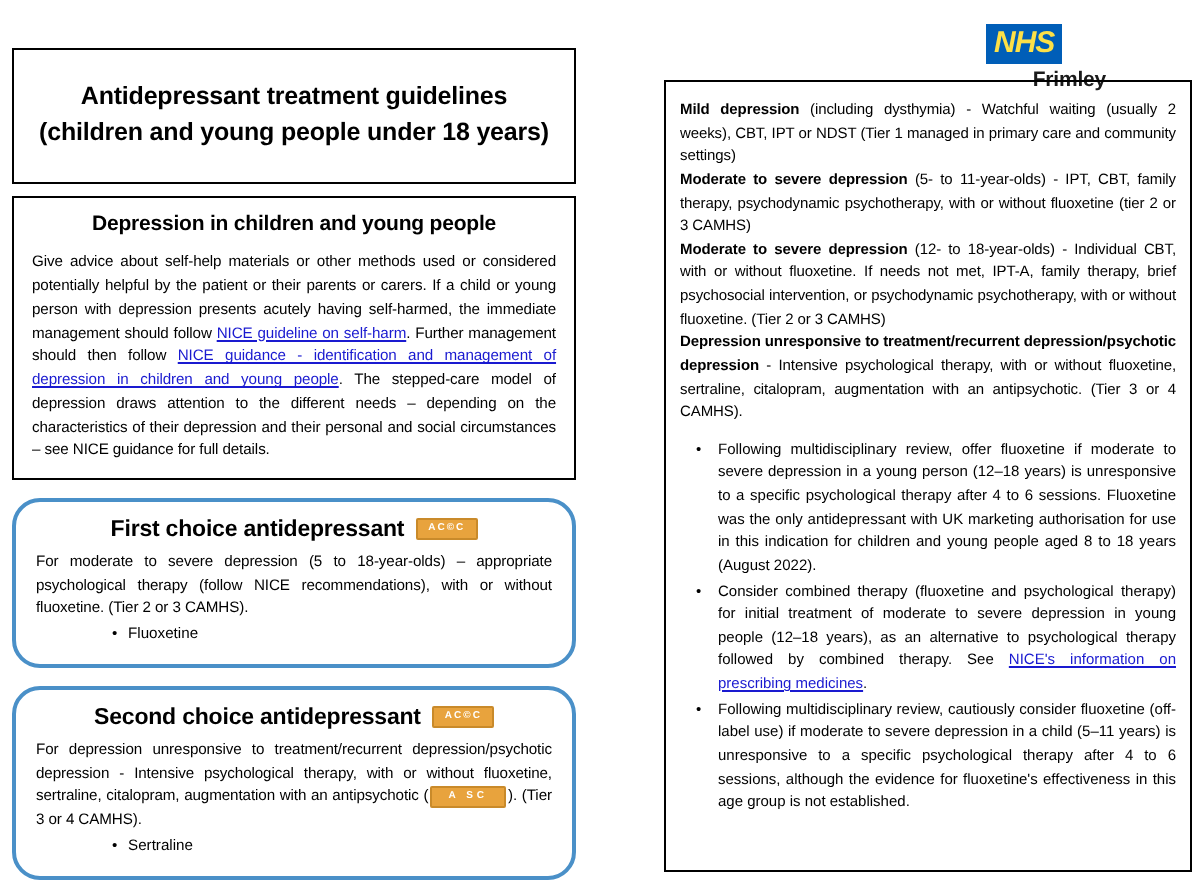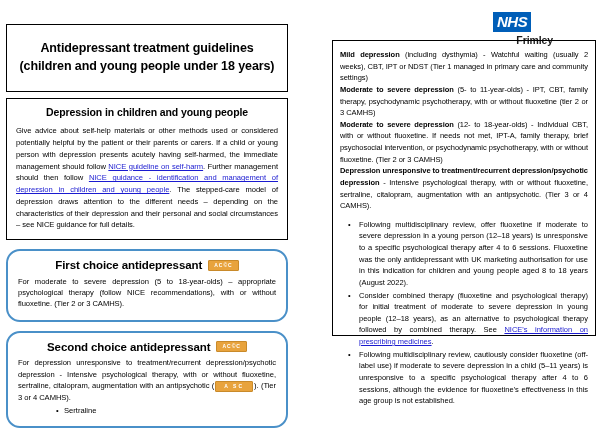--- a/index.html
+++ b/index.html
@@ -20,21 +20,21 @@
   .nhs-block {
     position: absolute;
     top: 12px;
     left: 493px;
     width: 60px;
     text-align: left;
   }
   .nhs-mark {
     display: inline-block;
     background: #005EB8;
-    color: #ffffff;
+    color: #fde047;
     font-family: "Liberation Sans", sans-serif;
     font-weight: bold;
     font-style: italic;
     font-size: 15px;
     letter-spacing: -0.5px;
     line-height: 1;
     padding: 2px 4px 3px 4px;
   }
   .nhs-sub {
     display: block;
@@ -51,21 +51,21 @@
     position: absolute;
     left: 6px;
     top: 24px;
     width: 282px;
   }
   .col-right {
     position: absolute;
     left: 332px;
     top: 40px;
     width: 264px;
-    height: 296px;
+    height: 396px;
     border: 1px solid #000000;
     box-sizing: border-box;
     padding: 8px 7px 12px 7px;
   }
 
   
   .box {
     border: 1px solid #000000;
     box-sizing: border-box;
     padding: 8px 9px;
@@ -225,20 +225,23 @@
     <div class="body-text">
       <span>Give advice about self-help materials or other methods used or considered potentially helpful by the patient or their parents or carers. If a child or young person with depression presents acutely having self-harmed, the immediate management should follow </span><a class="nice-link" href="#">NICE guideline on self-harm</a><span>.  Further management should then follow </span><a class="nice-link" href="#">NICE guidance - identification and management of depression in children and young people</a><span>. The stepped-care model of depression draws attention to the different needs – depending on the characteristics of their depression and their personal and social circumstances – see NICE guidance for full details.</span>
     </div>
   </div>
 
   <div class="choice-box">
     <div class="choice-heading">
       <span>First choice antidepressant</span><span class="rag-badge">AC©C</span>
     </div>
     <div class="choice-body">For moderate to severe depression (5 to 18-year-olds) – appropriate psychological therapy (follow NICE recommendations), with or without fluoxetine. (Tier 2 or 3 CAMHS).</div>
+    <ul class="choice-list">
+      <li>Fluoxetine</li>
+    </ul>
   </div>
 
   <div class="choice-box">
     <div class="choice-heading">
       <span>Second choice antidepressant</span><span class="rag-badge">AC©C</span>
     </div>
     <div class="choice-body">
       <span>For depression unresponsive to treatment/recurrent depression/psychotic depression - Intensive psychological therapy, with or without fluoxetine, sertraline, citalopram, augmentation with an antipsychotic (</span><span class="rag-badge inline">A  SC</span><span>). (Tier 3 or 4 CAMHS).</span>
     </div>
     <ul class="choice-list">

